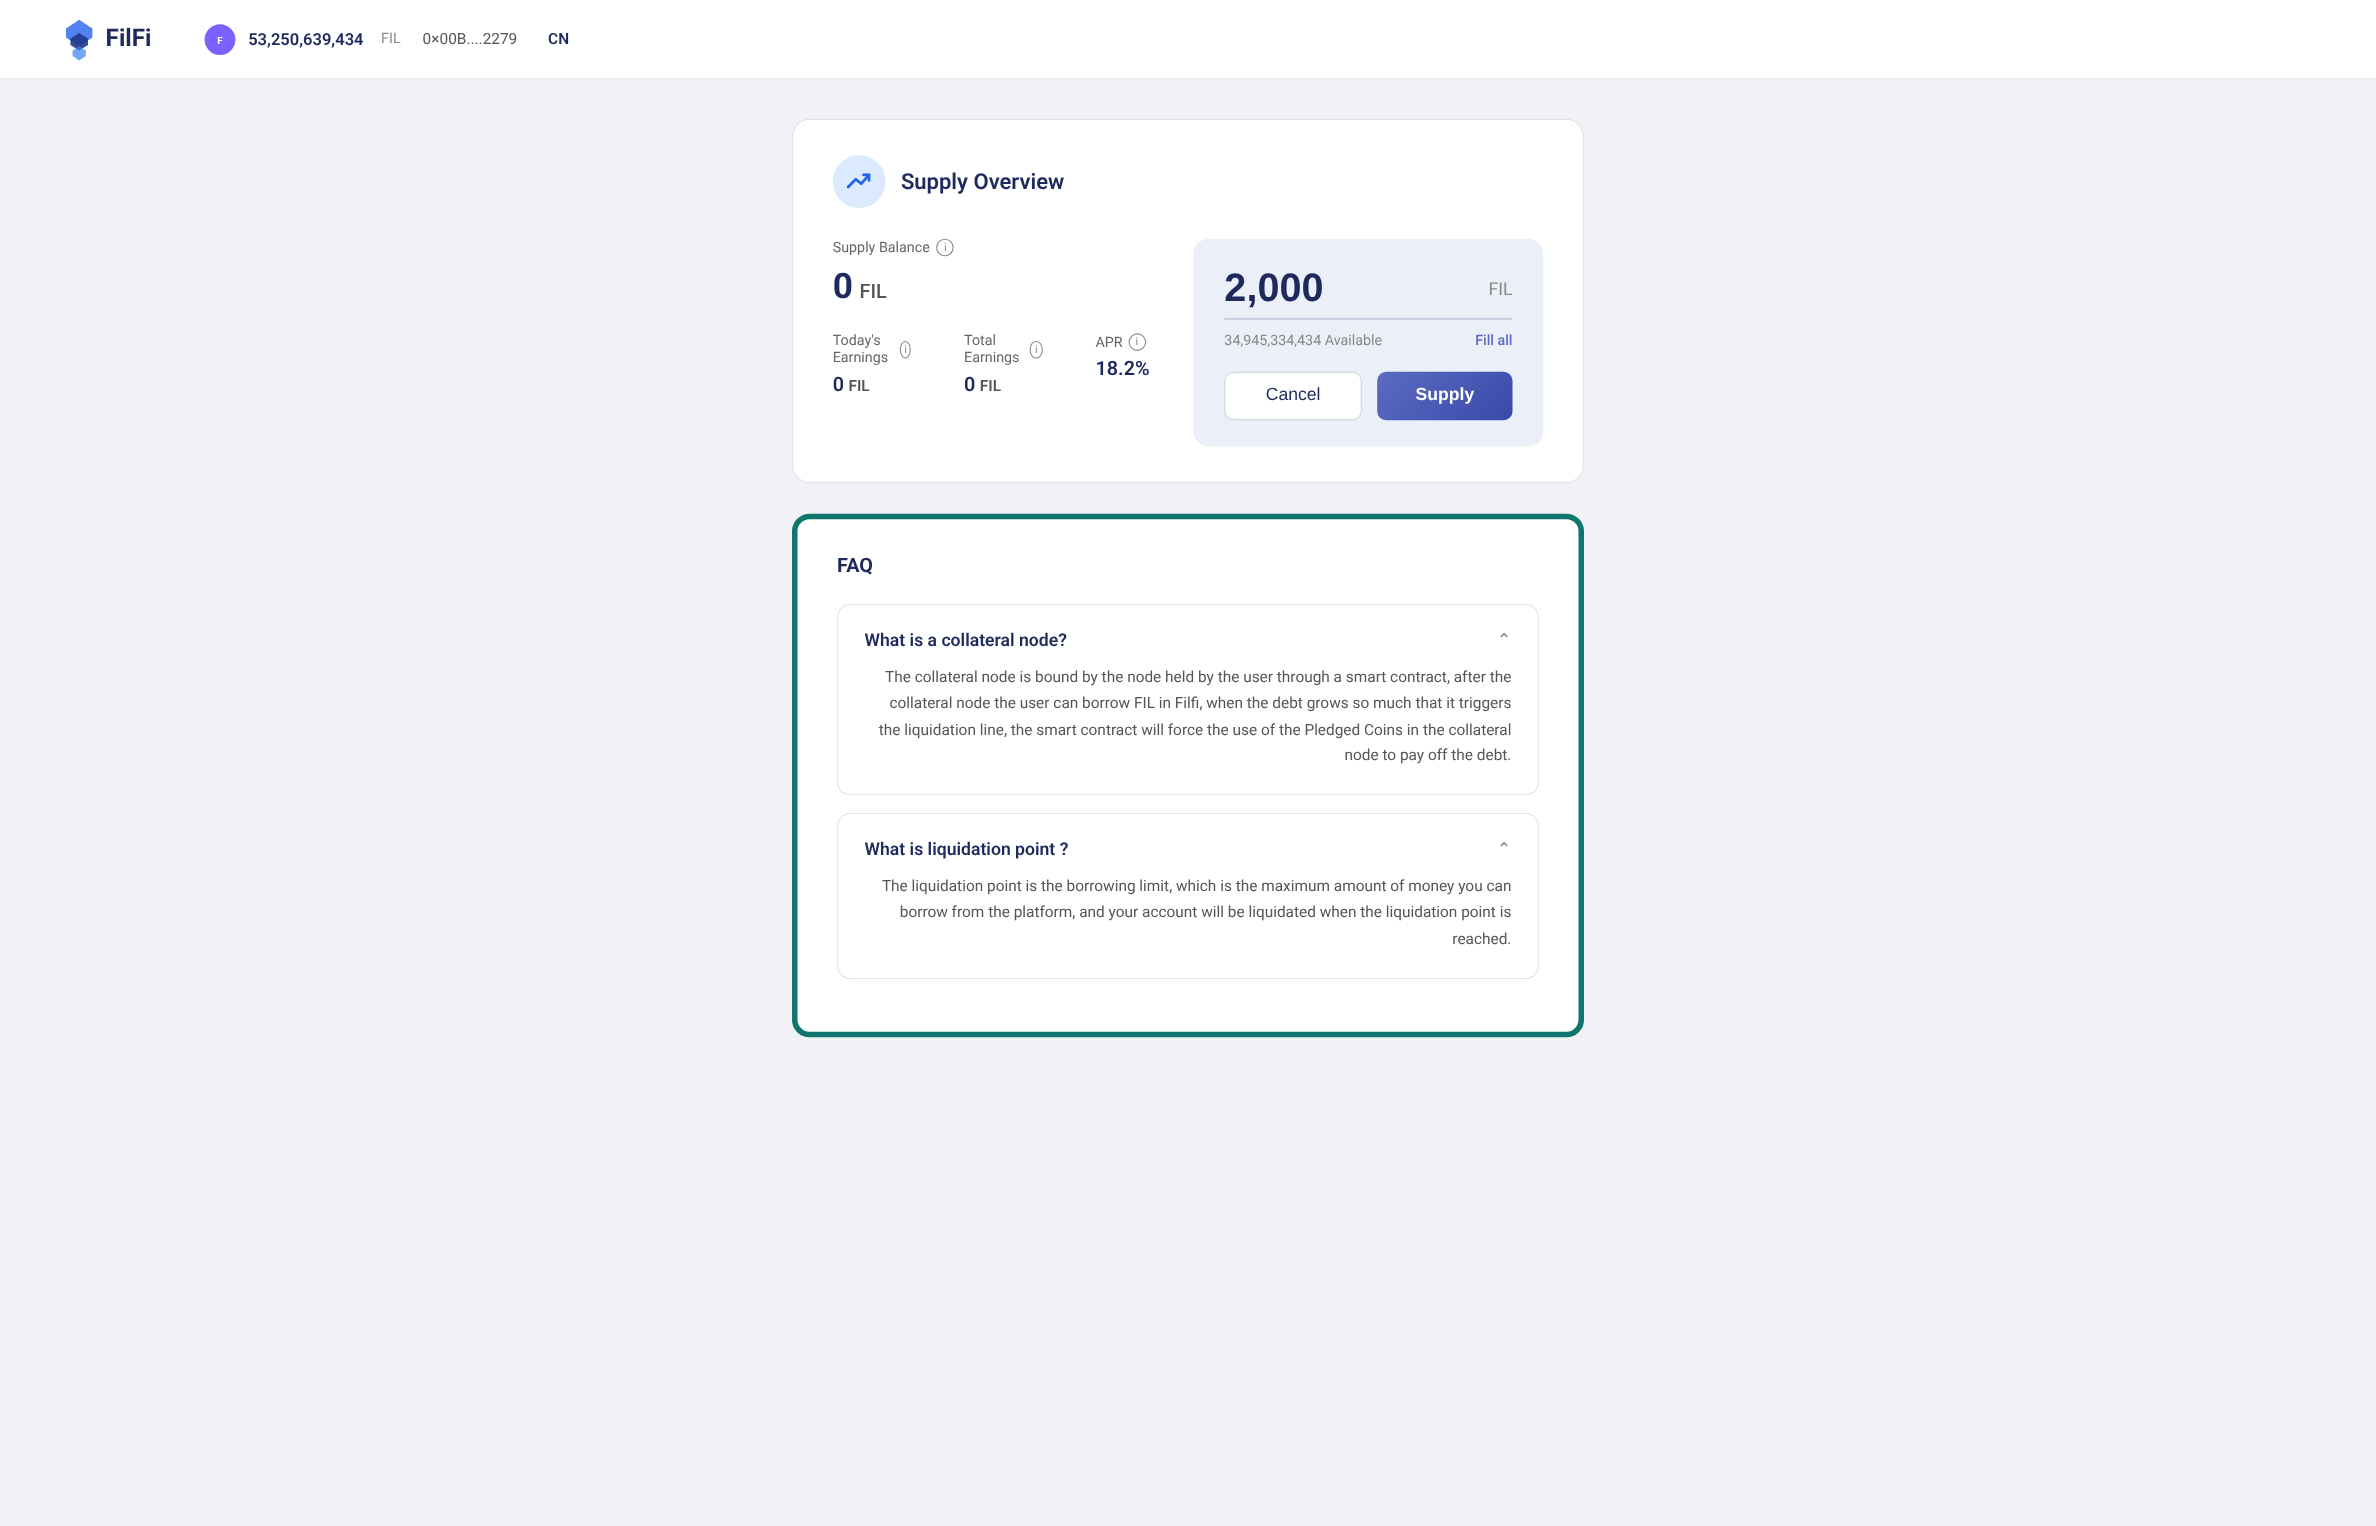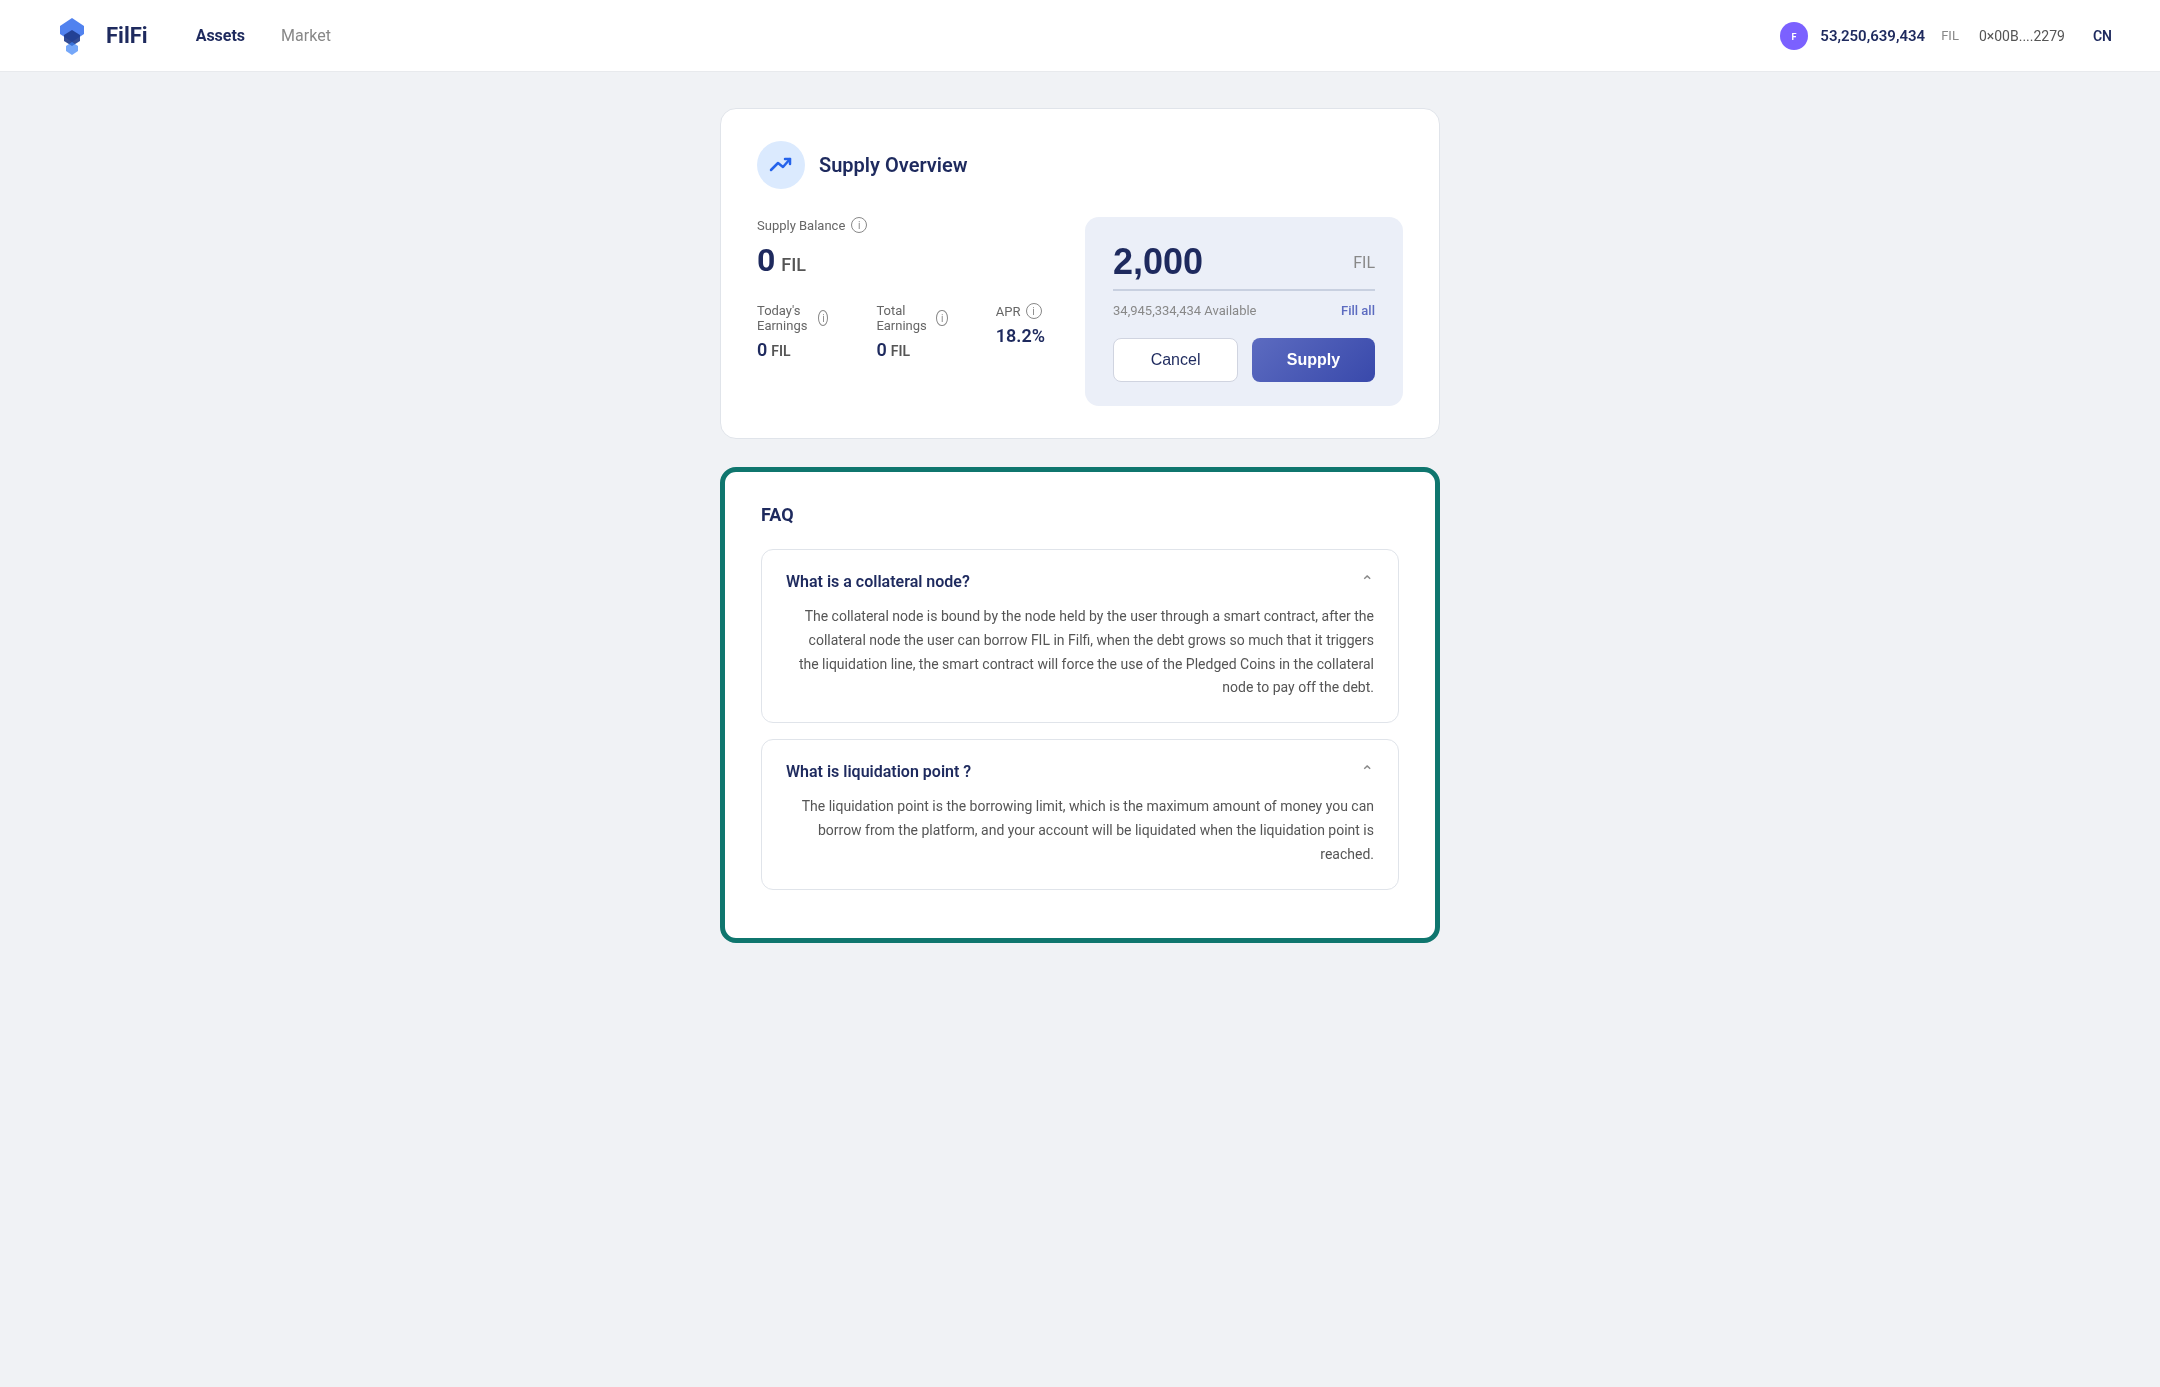--- a/index.html
+++ b/index.html
@@ -21,21 +21,20 @@
       display: flex;
       align-items: center;
       padding: 0 48px;
       height: 72px;
       border-bottom: 1px solid #e8eaed;
     }
 
     .logo-area {
       display: flex;
       align-items: center;
-      gap: 10px;
       margin-right: 48px;
     }
 
     .logo-icon {
       width: 48px;
       height: 48px;
     }
 
     .logo-text {
       font-size: 22px;
@@ -362,24 +361,20 @@
   <div class="logo-area">
 
     <svg class="logo-icon" viewBox="0 0 48 48" fill="none" xmlns="http://www.w3.org/2000/svg">
       <rect width="48" height="48" rx="8" fill="white"></rect>
 
       <polygon points="24,6 36,14 36,22 24,30 12,22 12,14" fill="#2563eb" opacity="0.8"></polygon>
       <polygon points="24,18 32,23 32,29 24,34 16,29 16,23" fill="#1e3a8a" opacity="0.9"></polygon>
       <polygon points="24,30 30,34 30,39 24,43 18,39 18,34" fill="#3b82f6" opacity="0.7"></polygon>
     </svg>
     <span class="logo-text">FilFi</span>
-  </div>
-  <div class="nav-links">
-    <a class="nav-link active">Assets</a>
-    <a class="nav-link inactive">Market</a>
   </div>
   <div class="wallet-area">
     <div class="wallet-icon">
       <svg width="16" height="16" viewBox="0 0 16 16" fill="white">
         <circle cx="8" cy="8" r="7" fill="#7b61ff"></circle>
         <text x="8" y="12" text-anchor="middle" fill="white" font-size="9" font-weight="bold">F</text>
       </svg>
     </div>
     <span class="wallet-balance">53,250,639,434</span>
     <span class="wallet-fil-label">FIL</span>

